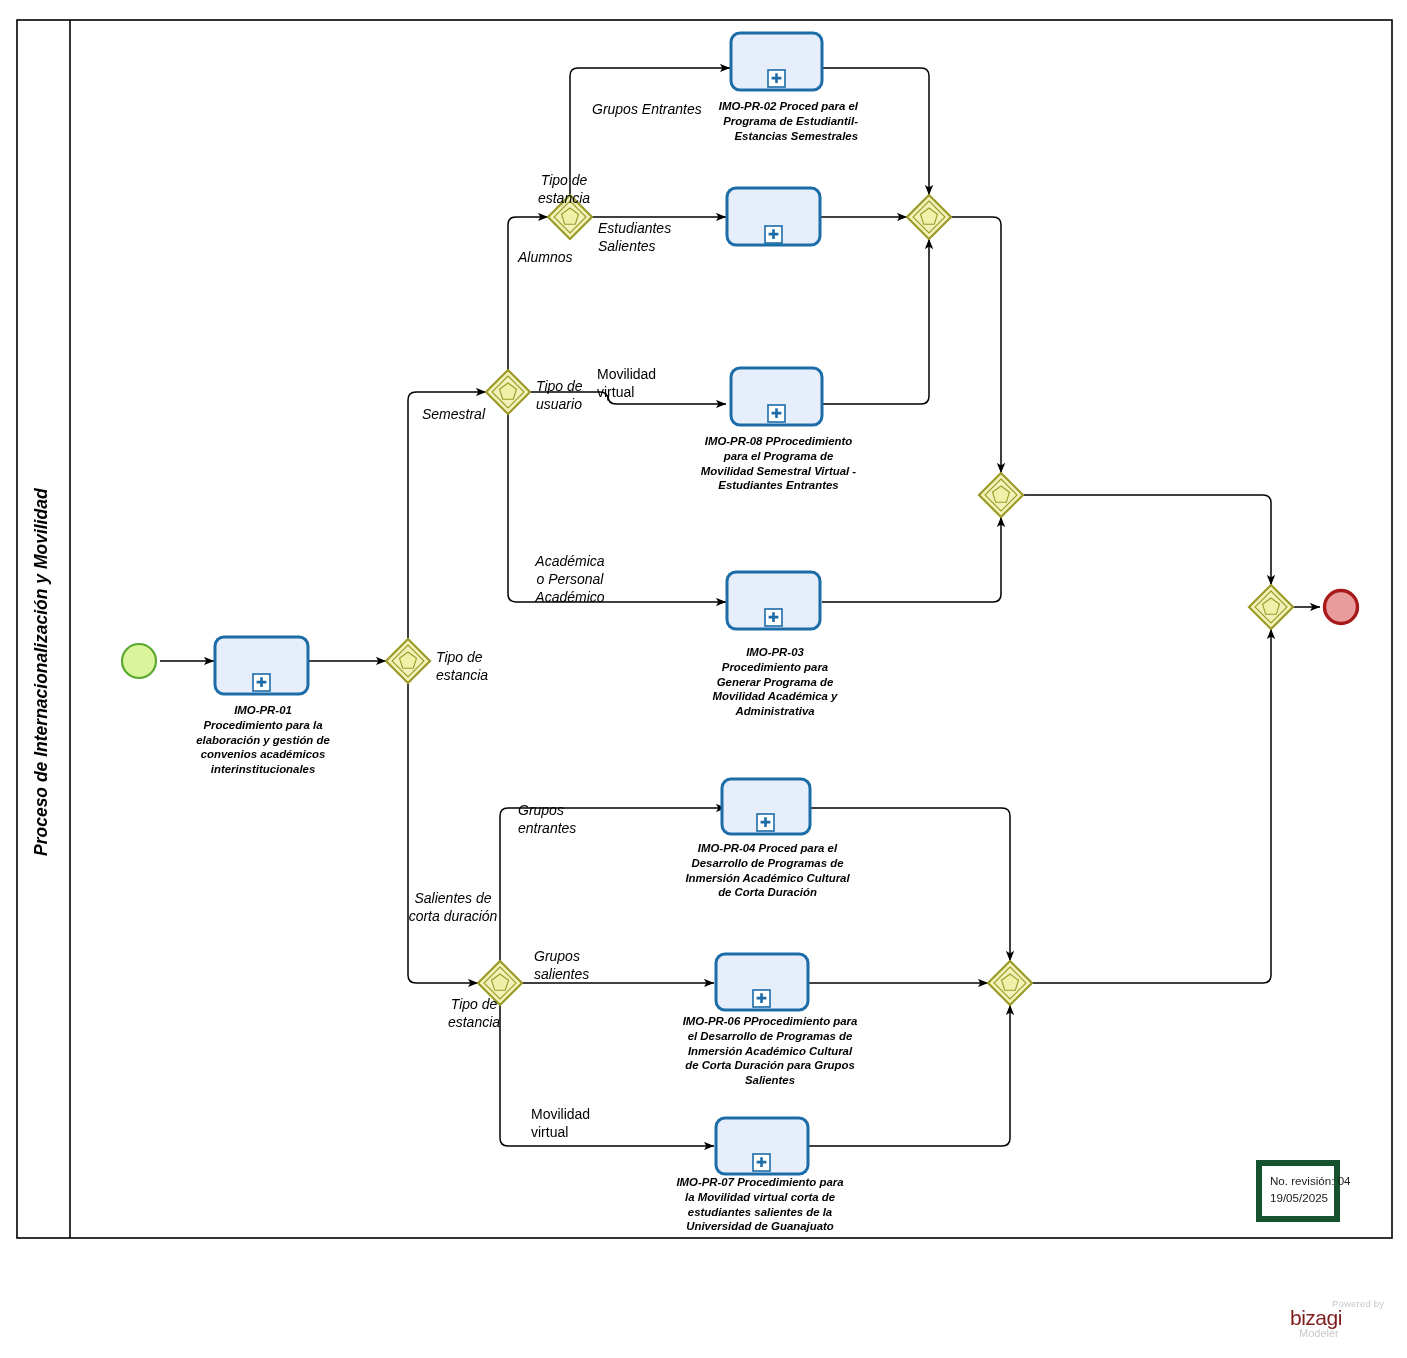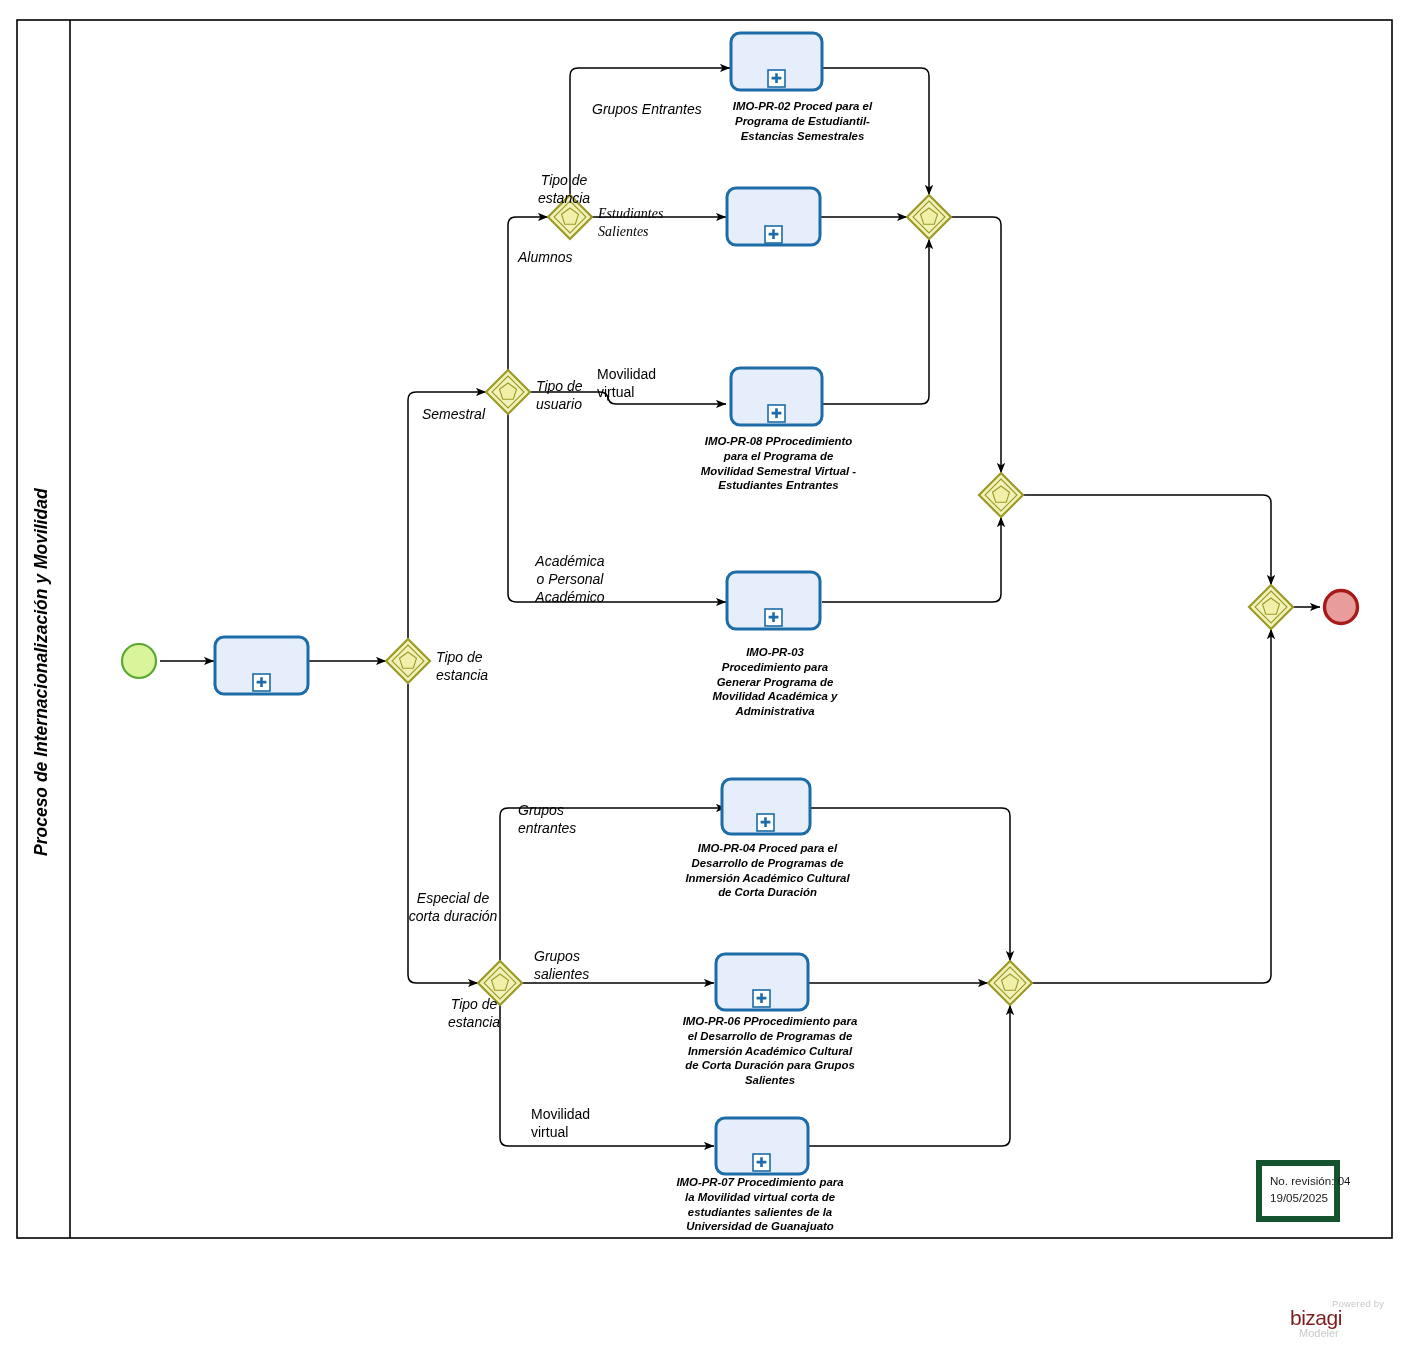--- a/index.html
+++ b/index.html
@@ -330,22 +330,24 @@
       <path class="task-marker-plus" d="M760.2,1157.2 h2.6 v3.6 h3.6 v2.6 h-3.6 v3.6 h-2.6 v-3.6 h-3.6 v-2.6 h3.6 z"></path>
     </g>
   </svg>
 
   <div class="pool-label-wrap">
     <svg width="46" height="480" viewBox="0 0 46 480">
       <text class="pool-label-text" transform="translate(29,476) rotate(-90)">Proceso de Internacionalización y Movilidad</text>
     </svg>
   </div>
 
-
-  <div class="lbl tasklbl" style="left:720px; top:99px; width:165px;">IMO-PR-02 Proced para el Programa de Estudiantil-Estancias Semestrales</div>
+  <div class="lbl tasklbl" style="left:194px; top:703px; width:138px;">IMO-PR-01
+Procedimiento para la elaboración y gestión de convenios académicos interinstitucionales</div>
+
+  <div class="lbl tasklbl" style="left:693px; top:99px; width:165px;text-align:right;">IMO-PR-02 Proced para el Programa de Estudiantil-Estancias Semestrales</div>
 
 
   <div class="lbl tasklbl" style="left:696px; top:434px; width:165px;">IMO-PR-08 PProcedimiento para el Programa de Movilidad Semestral Virtual - Estudiantes Entrantes</div>
 
   <div class="lbl tasklbl" style="left:705px; top:645px; width:140px;">IMO-PR-03
 Procedimiento para Generar Programa de Movilidad Académica y Administrativa</div>
 
   <div class="lbl tasklbl" style="left:680px; top:841px; width:175px;">IMO-PR-04 Proced para el Desarrollo de Programas de Inmersión Académico Cultural de Corta Duración</div>
 
   <div class="lbl tasklbl" style="left:682px; top:1014px; width:176px;">IMO-PR-06 PProcedimiento para el Desarrollo de Programas de Inmersión Académico Cultural de Corta Duración para Grupos Salientes</div>
@@ -355,31 +357,31 @@
   <div class="lbl gwlbl" style="left:436px; top:649px; width:60px;">Tipo de estancia</div>
 
   <div class="lbl gwlbl" style="left:536px; top:378px; width:58px;">Tipo de usuario</div>
 
   <div class="lbl gwlbl ctr" style="left:530px; top:172px; width:68px;">Tipo de estancia</div>
 
   <div class="lbl gwlbl ctr" style="left:443px; top:996px; width:62px;">Tipo de estancia</div>
 
   <div class="lbl flowlbl" style="left:592px; top:101px; width:120px;">Grupos Entrantes</div>
 
-  <div class="lbl flowlbl" style="left:598px; top:205px; width:72px;font-family:Liberation Serif, serif;">Estudiantes Salientes</div>
+  <div class="lbl flowlbl" style="left:598px; top:220px; width:72px;">Estudiantes Salientes</div>
 
   <div class="lbl flowlbl" style="left:518px; top:249px; width:70px;">Alumnos</div>
 
   <div class="lbl flowlbl" style="left:597px; top:366px; width:66px; font-style:normal;">Movilidad virtual</div>
 
   <div class="lbl flowlbl ctr" style="left:530px; top:553px; width:80px;text-align:center;">Académica o Personal Académico</div>
 
   <div class="lbl flowlbl" style="left:422px; top:406px; width:72px;">Semestral</div>
 
-  <div class="lbl flowlbl ctr" style="left:408px; top:890px; width:90px;">Especial de corta duración</div>
+  <div class="lbl flowlbl ctr" style="left:408px; top:890px; width:90px;">Salientes de corta duración</div>
 
   <div class="lbl flowlbl" style="left:518px; top:802px; width:104px;">Grupos entrantes</div>
 
   <div class="lbl flowlbl" style="left:534px; top:948px; width:62px;">Grupos salientes</div>
 
   <div class="lbl flowlbl" style="left:531px; top:1106px; width:66px; font-style:normal;">Movilidad virtual</div>
 
   <div class="rev-box" style="left:1256px; top:1160px; width:84px; height:62px;">
     <div class="rev-line">No. revisión: 04</div>
     <div class="rev-line">19/05/2025</div>

